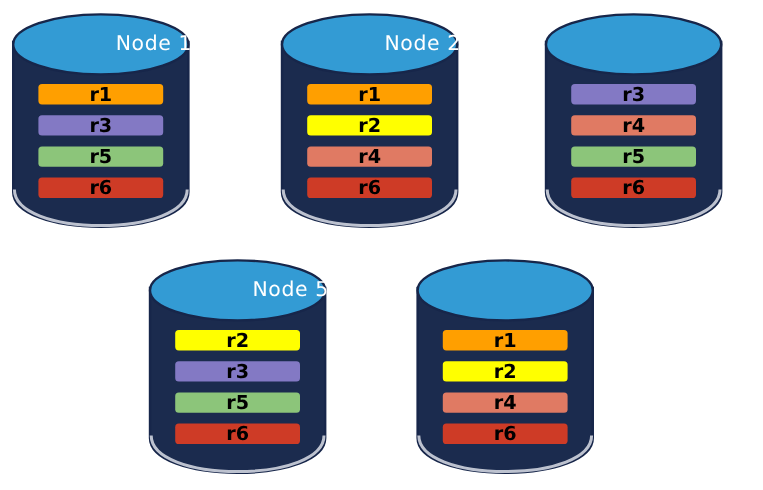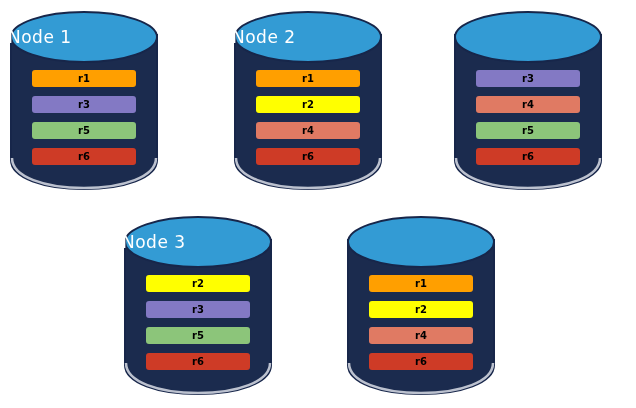--- a/index.html
+++ b/index.html
@@ -34,21 +34,21 @@
     width: 152px;
     height: 185px;
     overflow: visible;
   }
 
   .node-label {
     position: absolute;
     left: 0;
     top: 19px;
     width: 152px;
-    text-align: left;
+    text-align: right;
     color: #ffffff;
     font-size: 17px;
     font-weight: 400;
     letter-spacing: 0.5px;
     font-family: "DejaVu Sans", sans-serif;
     z-index: 3;
     pointer-events: none;
   }
 
   .replicas {
@@ -59,21 +59,21 @@
     z-index: 3;
   }
 
   .replica {
     height: 17px;
     line-height: 17px;
     margin-bottom: 9px;
     border-radius: 3px;
     text-align: center;
     color: #000000;
-    font-size: 10px;
+    font-size: 16px;
     font-weight: bold;
     font-family: "DejaVu Sans", sans-serif;
   }
   .replica:last-child { margin-bottom: 17px; }
 </style>
 </head>
 <body>
 
 <div id="canvas">
     <div class="node" style="left: 8px; top: 8px;">
@@ -116,21 +116,21 @@
         <div class="replica" style="background: rgb(140, 197, 122);">r5</div>
         <div class="replica" style="background: rgb(206, 59, 38);">r6</div>
       </div>
     </div>
     <div class="node" style="left: 122px; top: 213px;">
       <svg class="cyl-svg" viewBox="0 0 152 185">
         <path d="M3,27 L3,152 C3,170 36,181 76,181 C116,181 149,170 149,152 L149,27 Z" fill="#1b2b4e" stroke="#17264a" stroke-width="2"></path>
         <path d="M4,150 C4,169 37,180 76,180 C115,180 148,169 148,150" fill="none" stroke="#d9dde6" stroke-width="2.5" opacity="0.85"></path>
         <ellipse cx="76" cy="29" rx="73" ry="25" fill="#339bd4" stroke="#17264a" stroke-width="2"></ellipse>
       </svg>
-      <div class="node-label">Node  3</div>
+      <div class="node-label">Node  5</div>
       <div class="replicas">
         <div class="replica" style="background: rgb(255, 255, 0);">r2</div>
         <div class="replica" style="background: rgb(131, 121, 196);">r3</div>
         <div class="replica" style="background: rgb(140, 197, 122);">r5</div>
         <div class="replica" style="background: rgb(206, 59, 38);">r6</div>
       </div>
     </div>
     <div class="node" style="left: 345px; top: 213px;">
       <svg class="cyl-svg" viewBox="0 0 152 185">
         <path d="M3,27 L3,152 C3,170 36,181 76,181 C116,181 149,170 149,152 L149,27 Z" fill="#1b2b4e" stroke="#17264a" stroke-width="2"></path>

